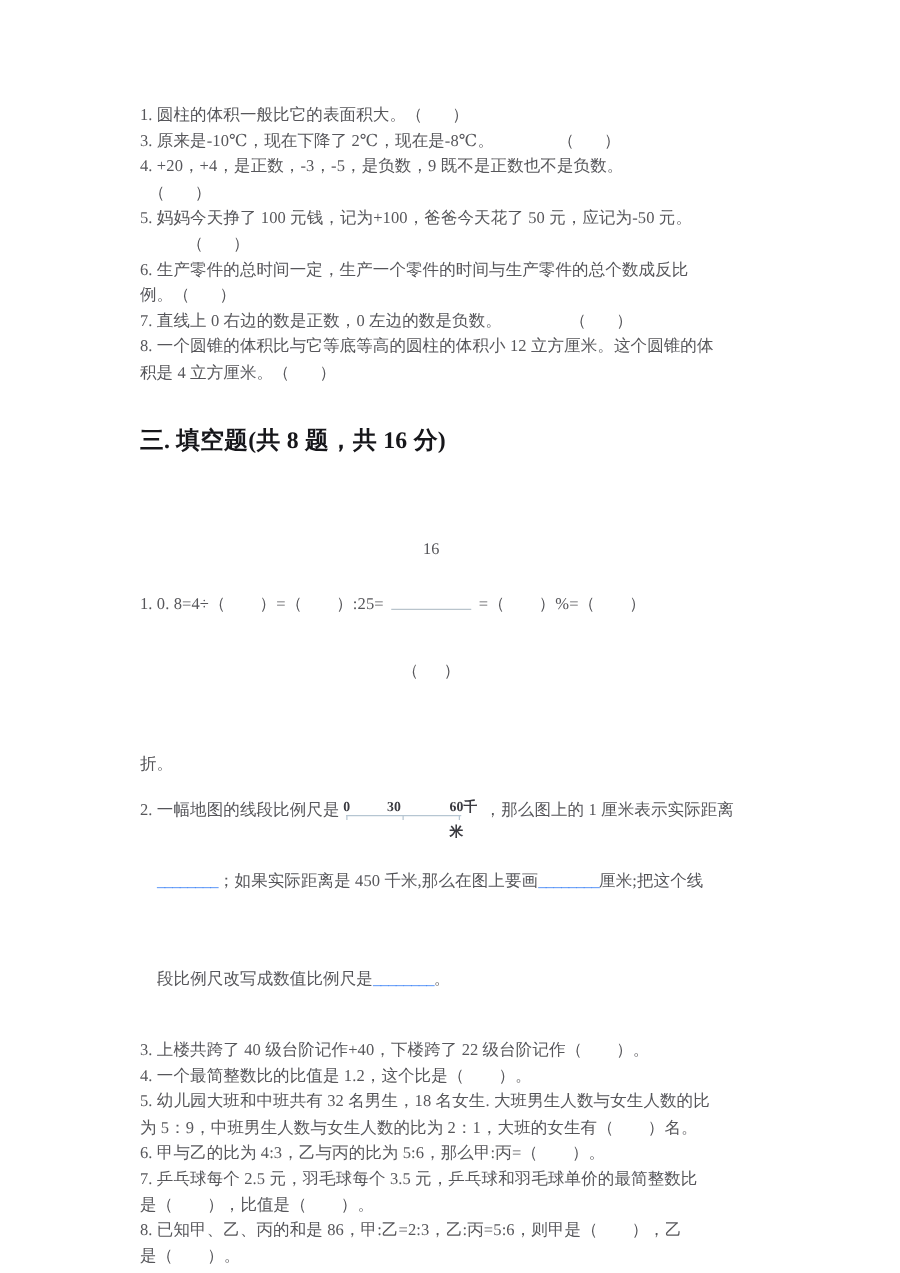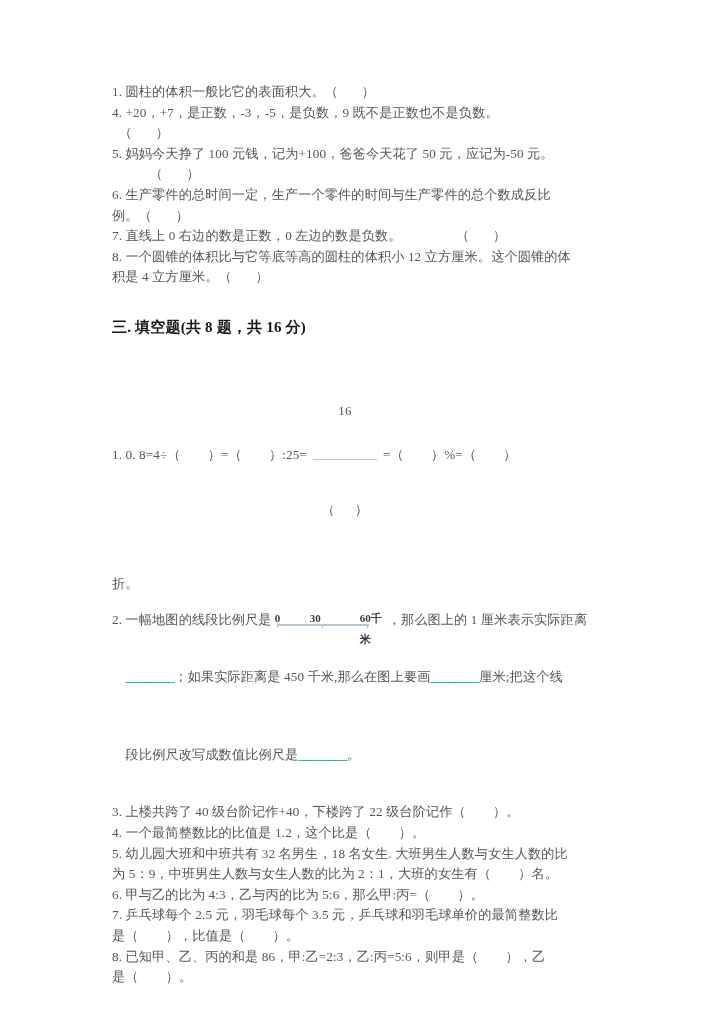--- a/index.html
+++ b/index.html
@@ -24,21 +24,21 @@
     padding: 82px 104px 0 112px;
   }
   .line {
     font-size: 13.2px;
     line-height: 20.6px;
     color: #56565a;
     white-space: pre-wrap;
     letter-spacing: 0.1px;
   }
   .section-head {
-    font-size: 15px;
+    font-size: 19px;
     font-weight: bold;
     color: #16161a;
     margin-top: 30px;
     margin-bottom: 8px;
     letter-spacing: 0.2px;
   }
   .q-gap { margin-top: 16px; }
 
   
   .frac {
@@ -106,30 +106,31 @@
     position: absolute;
     top: 14px;
     width: 1.4px;
     height: 4px;
     background: #b6c6d2;
   }
   .scalebar .t0  { left: 3px; }
   .scalebar .t30 { left: 48px; }
   .scalebar .t60 { left: 93px; }
 
-  .blank-u { color: #0f766e; letter-spacing: -0.5px; }
+  .blank-u { color: #3b82f6; letter-spacing: -0.5px; }
 </style>
 </head>
 <body>
 
 <div class="page">
 
   <div>
     <div class="line">1. 圆柱的体积一般比它的表面积大。（       ）</div>
-    <div class="line">4. +20，+7，是正数，-3，-5，是负数，9 既不是正数也不是负数。</div>
+    <div class="line">3. 原来是-10℃，现在下降了 2℃，现在是-8℃。               （       ）</div>
+    <div class="line">4. +20，+4，是正数，-3，-5，是负数，9 既不是正数也不是负数。</div>
     <div class="line">  （       ）</div>
     <div class="line">5. 妈妈今天挣了 100 元钱，记为+100，爸爸今天花了 50 元，应记为-50 元。</div>
     <div class="line">           （       ）</div>
     <div class="line">6. 生产零件的总时间一定，生产一个零件的时间与生产零件的总个数成反比</div>
     <div class="line">例。（       ）</div>
     <div class="line">7. 直线上 0 右边的数是正数，0 左边的数是负数。                （       ）</div>
     <div class="line">8. 一个圆锥的体积比与它等底等高的圆柱的体积小 12 立方厘米。这个圆锥的体</div>
     <div class="line">积是 4 立方厘米。（       ）</div>
   </div>
 

